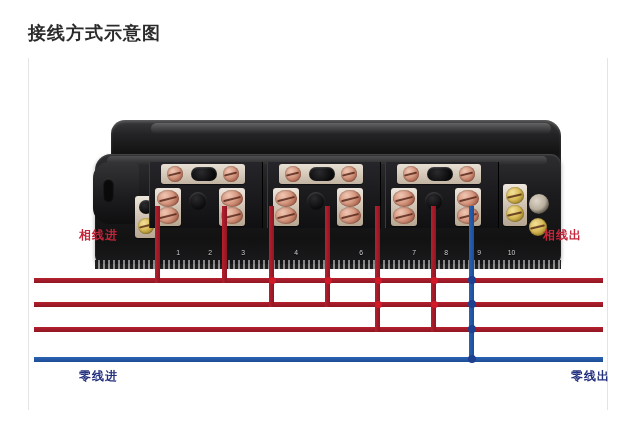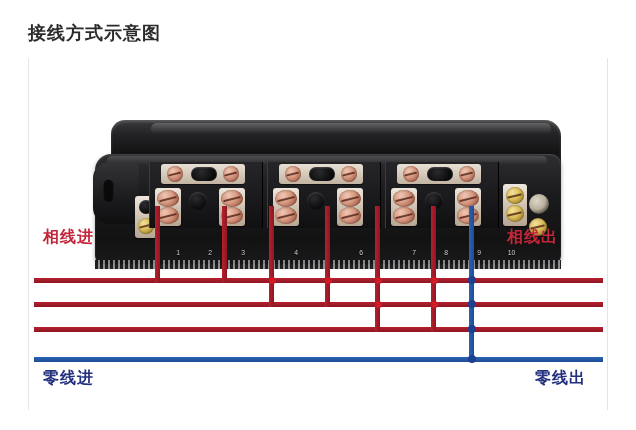--- a/index.html
+++ b/index.html
@@ -225,24 +225,25 @@
   .dot-blue {
     position: absolute;
     width: 8px;
     height: 8px;
     border-radius: 50%;
     background: #1f3f8f;
   }
   
   .lbl {
     position: absolute;
-    font-size: 16px;
+    font-size: 12px;
     font-weight: 700;
     letter-spacing: 1px;
     white-space: nowrap;
+    margin-left: 36px;
   }
   .lbl.red { color: #c3263a; }
   .lbl.blue { color: #23307e; }
 </style>
 </head>
 <body>
 
 <div id="page">
 
   <div class="title">接线方式示意图</div>

